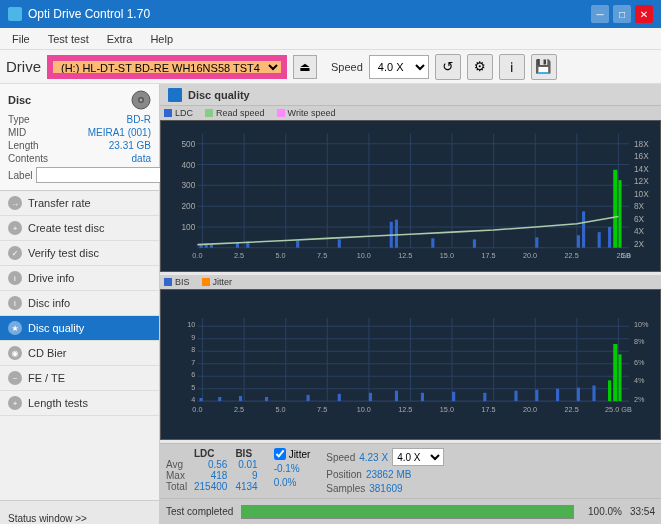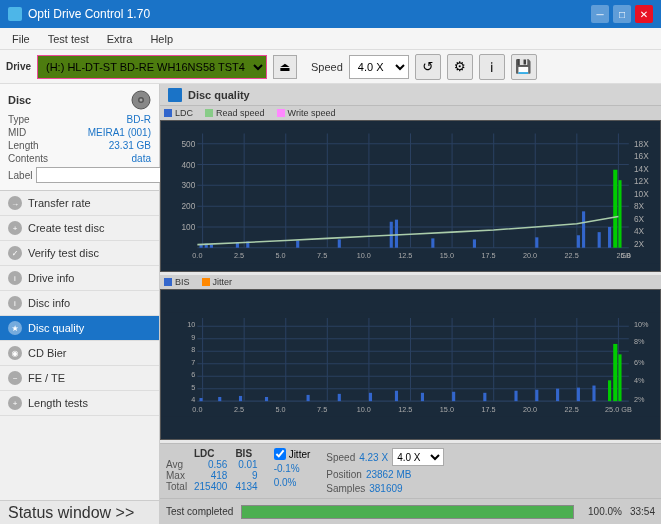--- a/index.html
+++ b/index.html
@@ -12,22 +12,22 @@
     .titlebar-controls { display: flex; gap: 4px; }
     .title-btn { width: 18px; height: 18px; background: rgba(255,255,255,0.3); border: none; color: white; cursor: pointer; font-size: 10px; display: flex; align-items: center; justify-content: center; border-radius: 2px; }
     .title-btn.close { background: #e81123; }
 
     
     .menubar { background: #f5f5f5; height: 22px; display: flex; align-items: center; padding: 0 4px; border-bottom: 1px solid #ddd; gap: 2px; }
     .menu-item { padding: 2px 8px; cursor: pointer; font-size: 11px; color: #333; }
 
     
     .toolbar { background: #f5f5f5; height: 34px; display: flex; align-items: center; padding: 2px 6px; border-bottom: 1px solid #ddd; gap: 6px; }
-    .toolbar-label { font-size: 10px; color: #333; font-weight: bold; }
-    .drive-select { height: 24px; font-size: 11px; border: 1px solid #ec4899; background: #4d7c0f; padding: 0 4px; min-width: 200px; }
+    .toolbar-label { font-size: 15px; color: #333; }
+    .drive-select { height: 24px; font-size: 11px; border: 6px solid #ec4899; background: #fdba74; padding: 0 4px; min-width: 200px; }
     .eject-btn { width: 24px; height: 24px; background: #e8e8e8; border: 1px solid #aaa; cursor: pointer; display: flex; align-items: center; justify-content: center; font-size: 12px; }
     .speed-label { font-size: 11px; color: #333; margin-left: 8px; }
     .speed-select { height: 24px; font-size: 11px; border: 1px solid #aaa; background: white; padding: 0 4px; width: 60px; }
     .toolbar-icon-btn { width: 26px; height: 26px; background: #e8e8e8; border: 1px solid #aaa; cursor: pointer; display: flex; align-items: center; justify-content: center; border-radius: 2px; }
 
     
     .main { display: flex; height: calc(524px - 28px - 22px - 34px); }
 
     
     .sidebar { width: 160px; background: #f0f0f0; border-right: 1px solid #ccc; display: flex; flex-direction: column; flex-shrink: 0; }
@@ -44,21 +44,21 @@
     .label-btn { width: 18px; height: 18px; background: #e8e8e8; border: 1px solid #aaa; cursor: pointer; font-size: 10px; display: flex; align-items: center; justify-content: center; }
 
     
     .nav-items { flex: 1; overflow: hidden; }
     .nav-item { display: flex; align-items: center; gap: 6px; padding: 5px 8px; cursor: pointer; font-size: 11px; color: #333; border-bottom: 1px solid #ddd; }
     .nav-item.active { background: #1a73c7; color: white; }
     .nav-item-icon { width: 14px; height: 14px; border-radius: 50%; background: #aaa; flex-shrink: 0; display: flex; align-items: center; justify-content: center; font-size: 8px; color: white; }
     .nav-item.active .nav-item-icon { background: rgba(255,255,255,0.4); }
 
     
-    .status-window { height: 24px; background: #e8e8e8; border-top: 1px solid #ccc; display: flex; align-items: center; padding: 0 8px; cursor: pointer; font-size: 16px; color: #333; gap: 4px; margin-top: 32px; }
+    .status-window { height: 24px; background: #e8e8e8; border-top: 1px solid #ccc; display: flex; align-items: flex-end; padding: 0 8px; cursor: pointer; font-size: 10px; color: #333; gap: 4px; margin-top: 32px; }
 
     
     .content { flex: 1; background: #e8e8e8; display: flex; flex-direction: column; overflow: hidden; }
 
     
     .chart-header { background: #d4d4d4; height: 22px; display: flex; align-items: center; padding: 0 8px; gap: 6px; border-bottom: 1px solid #bbb; }
     .chart-header-icon { width: 14px; height: 14px; background: #1a73c7; border-radius: 1px; }
     .chart-title { font-size: 11px; font-weight: bold; color: #333; }
     
     .chart-container { flex: 1; background: #1a2a3a; border: 1px solid #555; position: relative; margin-bottom: 3px; }

